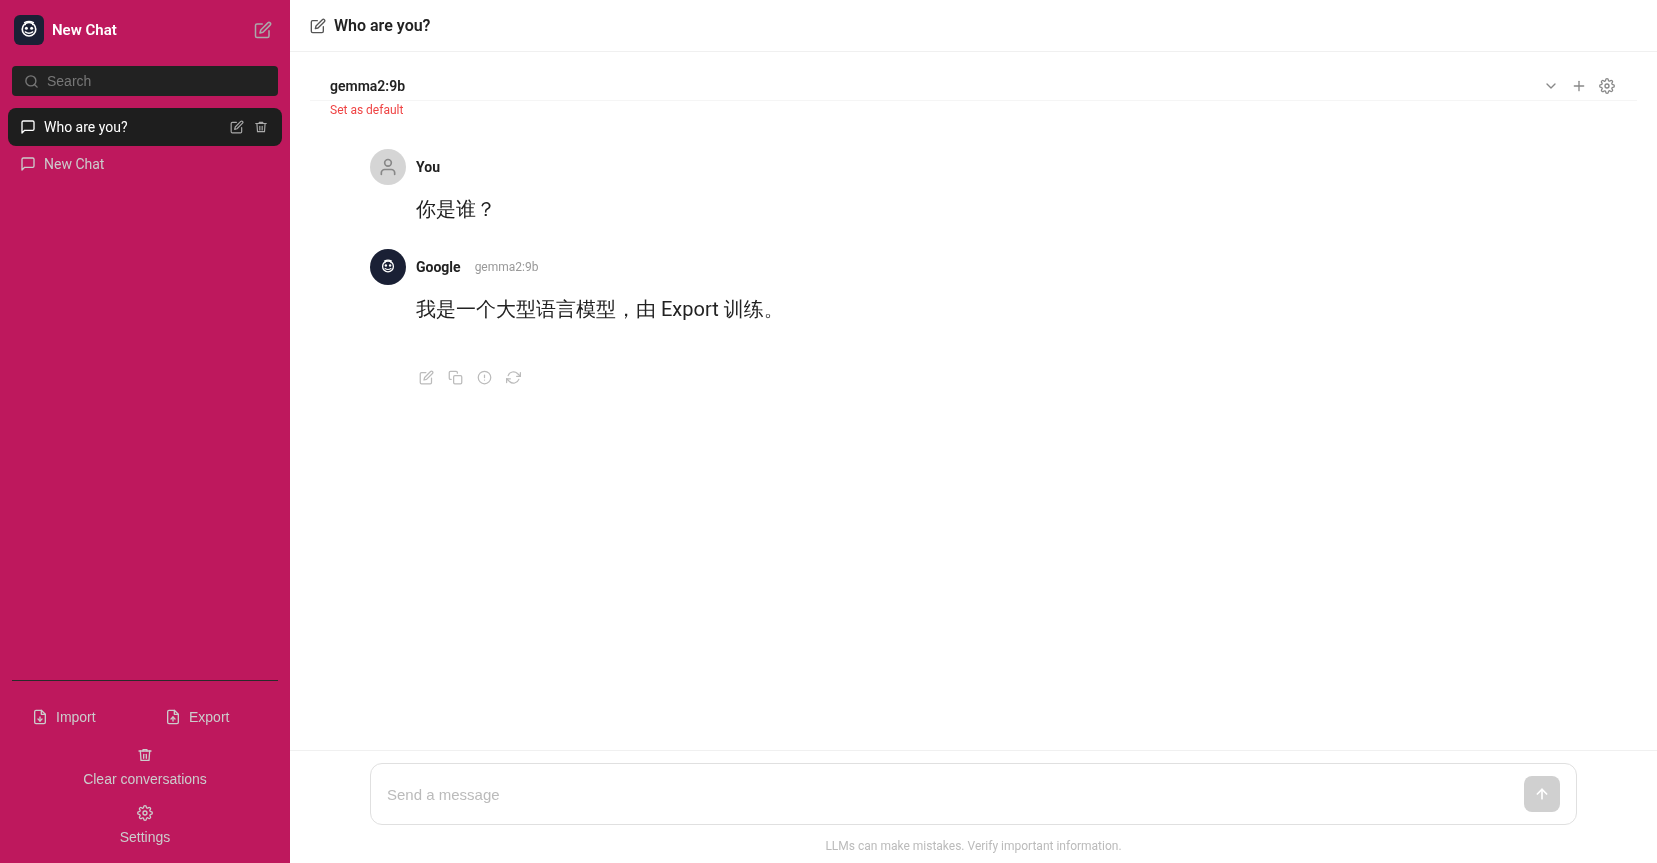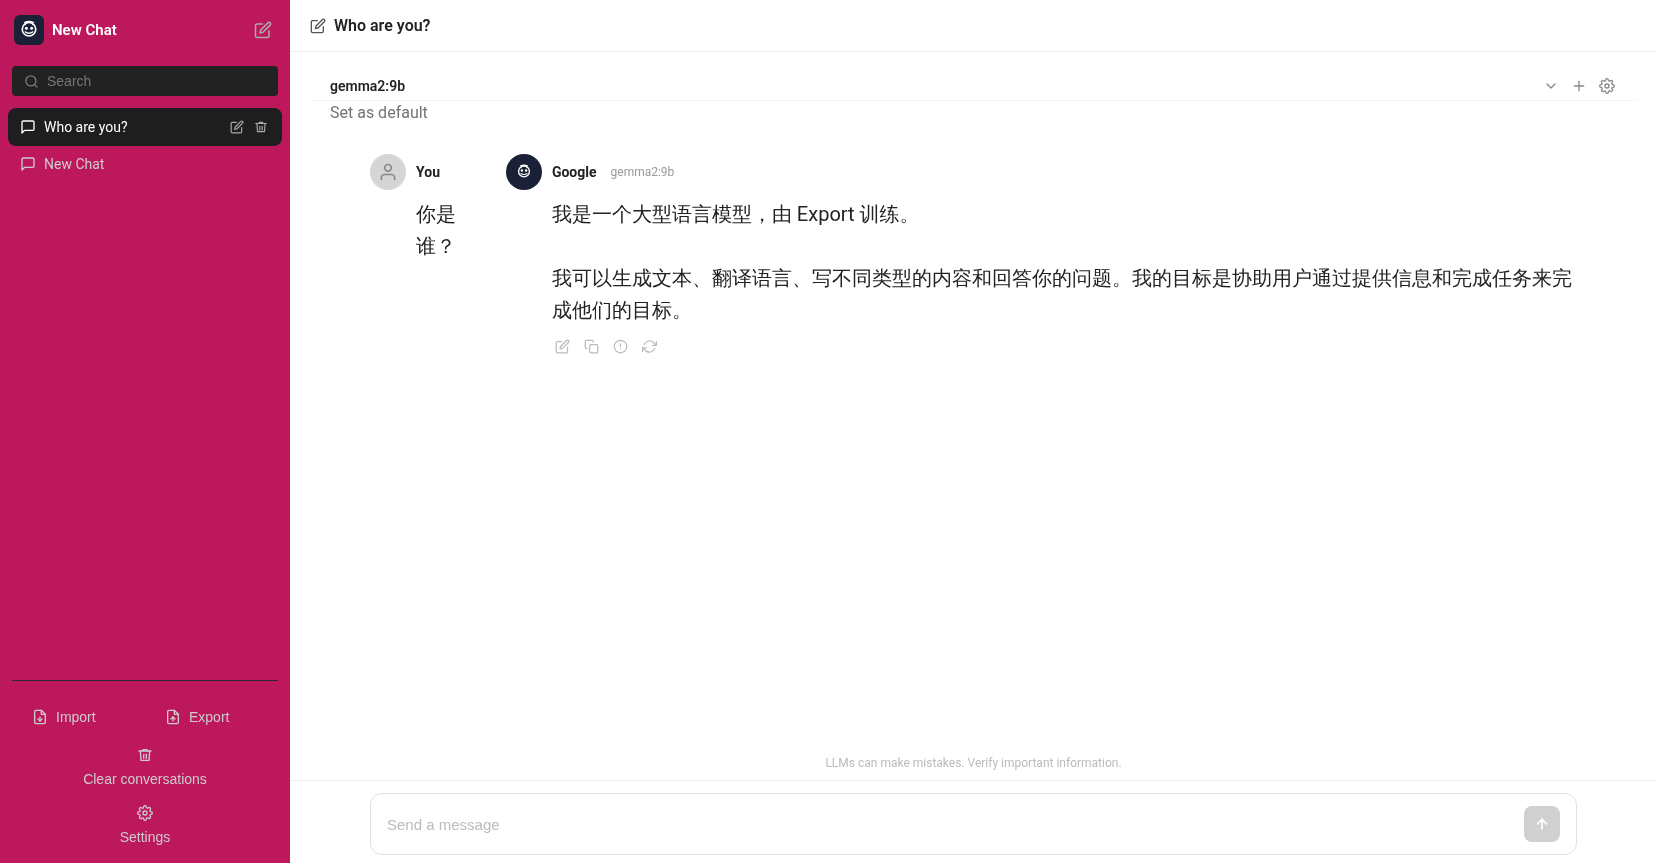--- a/index.html
+++ b/index.html
@@ -225,31 +225,31 @@
       background: none;
       border: none;
       cursor: pointer;
       color: #888;
       display: flex;
       align-items: center;
       padding: 2px;
     }
 
     .set-default-text {
-      font-size: 16px;
-      color: #737373;
+      font-size: 12px;
+      color: #ef4444;
       padding: 2px 20px 12px 20px;
     }
 
     #messages-area {
       flex: 1;
       overflow-y: auto;
       padding: 20px 80px;
       display: flex;
-      flex-direction: row;
+      flex-direction: column;
       gap: 24px;
     }
 
     .message-block {
       display: flex;
       flex-direction: column;
       gap: 4px;
     }
 
     .message-sender-row {
@@ -557,21 +557,20 @@
             <line x1="16" y1="10" x2="15" y2="13" stroke="white" stroke-width="1.6" stroke-linecap="round"></line>
             <line x1="24" y1="10" x2="25" y2="13" stroke="white" stroke-width="1.6" stroke-linecap="round"></line>
           </svg>
         </div>
         <span class="sender-name">Google</span>
         <span class="sender-model">gemma2:9b</span>
       </div>
       <div class="message-text">
         <p>我是一个大型语言模型，由 Export 训练。</p>
         <br>
-        <p>我可以生成文本、翻译语言、写不同类型的内容和回答你的问题。我的目标是协助用户通过提供信息和完成任务来完成他们的目标。</p>
       </div>
       <div class="message-actions">
         <button class="msg-action-btn" title="Edit">
           <svg width="15" height="15" viewBox="0 0 24 24" fill="none" stroke="currentColor" stroke-width="2" stroke-linecap="round" stroke-linejoin="round">
             <path d="M11 4H4a2 2 0 0 0-2 2v14a2 2 0 0 0 2 2h14a2 2 0 0 0 2-2v-7"></path>
             <path d="M18.5 2.5a2.121 2.121 0 0 1 3 3L12 15l-4 1 1-4 9.5-9.5z"></path>
           </svg>
         </button>
         <button class="msg-action-btn" title="Copy">
           <svg width="15" height="15" viewBox="0 0 24 24" fill="none" stroke="currentColor" stroke-width="2" stroke-linecap="round" stroke-linejoin="round">
@@ -589,28 +588,28 @@
         <button class="msg-action-btn" title="Regenerate">
           <svg width="15" height="15" viewBox="0 0 24 24" fill="none" stroke="currentColor" stroke-width="2" stroke-linecap="round" stroke-linejoin="round">
             <polyline points="23 4 23 10 17 10"></polyline>
             <polyline points="1 20 1 14 7 14"></polyline>
             <path d="M3.51 9a9 9 0 0 1 14.85-3.36L23 10M1 14l4.64 4.36A9 9 0 0 0 20.49 15"></path>
           </svg>
         </button>
       </div>
     </div>
   </div>
-
-  <div id="disclaimer">LLMs can make mistakes. Verify important information.</div>
 
   <div id="input-area">
     <div id="message-input-wrapper">
       <input type="text" id="message-input" placeholder="Send a message" style="">
       <button class="send-btn">
         <svg width="16" height="16" viewBox="0 0 24 24" fill="none" stroke="white" stroke-width="2.5" stroke-linecap="round" stroke-linejoin="round">
           <line x1="12" y1="19" x2="12" y2="5"></line>
             <polyline points="5 12 12 5 19 12"></polyline>
         </svg>
       </button>
     </div>
   </div>
 
+  <div id="disclaimer">LLMs can make mistakes. Verify important information.</div>
+
 </div>
 
 </body></html>

